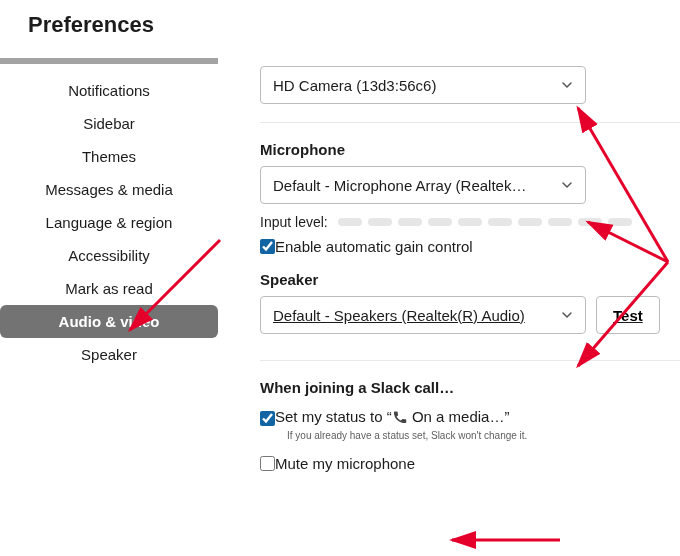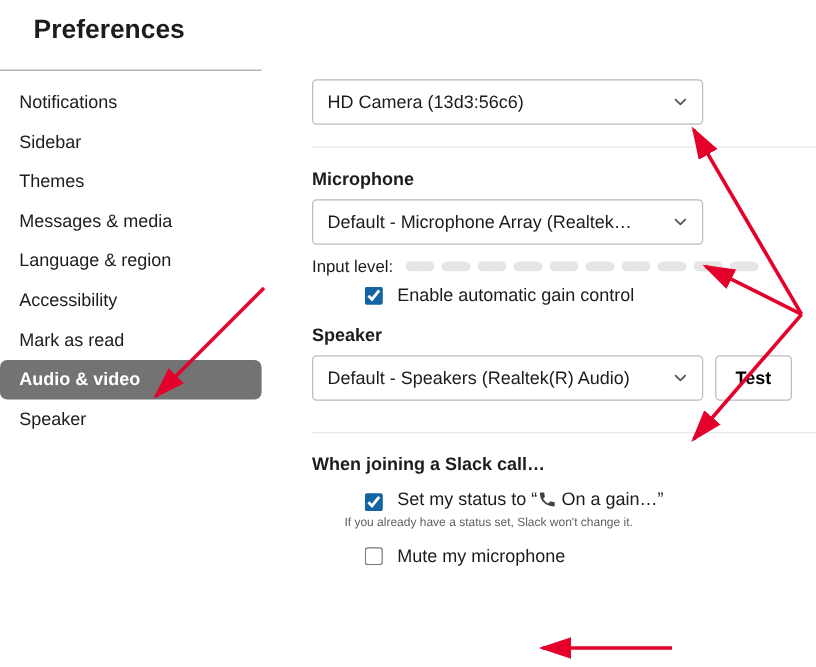--- a/index.html
+++ b/index.html
@@ -1,37 +1,37 @@
 <!DOCTYPE html>
 <html><head>
 <meta charset="utf-8">
 <style>
   html,body{margin:0;padding:0;font-family:-apple-system,BlinkMacSystemFont,"Segoe UI",Helvetica,Arial,sans-serif;color:#1d1c1d;background:#fff;}
   .page{width:680px;height:556px;position:relative;overflow:hidden;}
   .title{font-size:22px;font-weight:800;padding:12px 0 20px 28px;}
   .body{display:flex;flex-direction:row;}
-  .sidebar{width:218px;border-top:1px solid #a3a3a3;padding-top:10px;}
+  .sidebar{width:218px;border-top:6px solid #a3a3a3;padding-top:10px;text-align:center;}
   .sidebar-item{padding:8px 16px;margin:0;font-size:15px;border-radius:6px;cursor:pointer;}
   .sidebar-item.active{background:#737373;color:#fff;font-weight:600;}
   .main{flex:1;padding:0 0 0 42px;}
   .section-label{font-weight:700;font-size:15px;margin:16px 0 8px 0;}
   .select{display:flex;align-items:center;justify-content:space-between;width:326px;height:38px;border:1px solid #bbb;border-radius:4px;padding:0 12px;font-size:15px;box-sizing:border-box;cursor:pointer;}
   .chev{flex:0 0 auto;}
   .chev svg{display:block;}
   .sel-text{white-space:nowrap;overflow:hidden;text-overflow:ellipsis;margin-right:8px;}
   hr.div{border:none;border-top:1px solid #e8e8e8;margin:18px 0;width:100%;}
   .level-row{display:flex;align-items:center;gap:10px;margin-top:10px;}
   .level-label{font-size:14px;}
   .pills{display:flex;gap:6px;}
   .pill{width:24px;height:8px;border-radius:4px;background:#e6e6e6;}
   input[type=checkbox]{width:15px;height:15px;accent-color:#1264a3;margin:0;}
-  .cb-row{display:flex;align-items:center;gap:12px;margin-top:8px;margin-left:44px;}
+  .cb-row{display:flex;align-items:center;gap:0;margin-top:8px;}
   .cb-label{font-size:15px;}
   .subtext{color:#616061;font-size:10px;margin-left:27px;margin-top:2px;}
-  .speaker-row{display:flex;align-items:flex-end;gap:10px;}
+  .speaker-row{display:flex;align-items:flex-end;gap:10px;text-decoration:underline;}
   .test-btn{border:1px solid #bbb;border-radius:4px;height:38px;padding:0 16px;font-size:15px;font-weight:700;background:#fff;cursor:pointer;}
   .phone-icon{display:inline-block;vertical-align:-3px;}
   .annot{position:absolute;top:0;left:0;pointer-events:none;}
 </style>
 </head>
 <body>
 
 <div class="page">
 
   <div class="title">Preferences</div>
@@ -110,21 +110,21 @@
 
       <hr class="div" style="margin-top:26px;">
 
       <div class="section-label">When joining a Slack call…</div>
 
       <div class="cb-row" style="margin-top:12px;">
         <input type="checkbox" checked="" style="">
         <span class="cb-label">
           <span>Set my status to “</span><span class="phone-icon"><svg width="16" height="16" viewBox="0 0 24 24">
                 <path fill="#444" d="M6.6 10.8c1.4 2.8 3.8 5.1 6.6 6.6l2.2-2.2c.3-.3.7-.4 1.1-.3 1.2.4 2.5.6 3.8.6.6 0 1.1.5 1.1 1.1v3.4c0 .6-.5 1.1-1.1 1.1C10.1 21.1 2.9 13.9 2.9 4.7c0-.6.5-1.1 1.1-1.1h3.4c.6 0 1.1.5 1.1 1.1 0 1.3.2 2.6.6 3.8.1.4 0 .8-.3 1.1l-2.2 2.2z"></path>
-              </svg></span><span> On a gain…”</span>
+              </svg></span><span> On a media…”</span>
         </span>
       </div>
       <div class="subtext">If you already have a status set, Slack won't change it.</div>
 
       <div class="cb-row" style="margin-top:14px;">
         <input type="checkbox" style="">
         <span class="cb-label">Mute my microphone</span>
       </div>
 
     </div>

